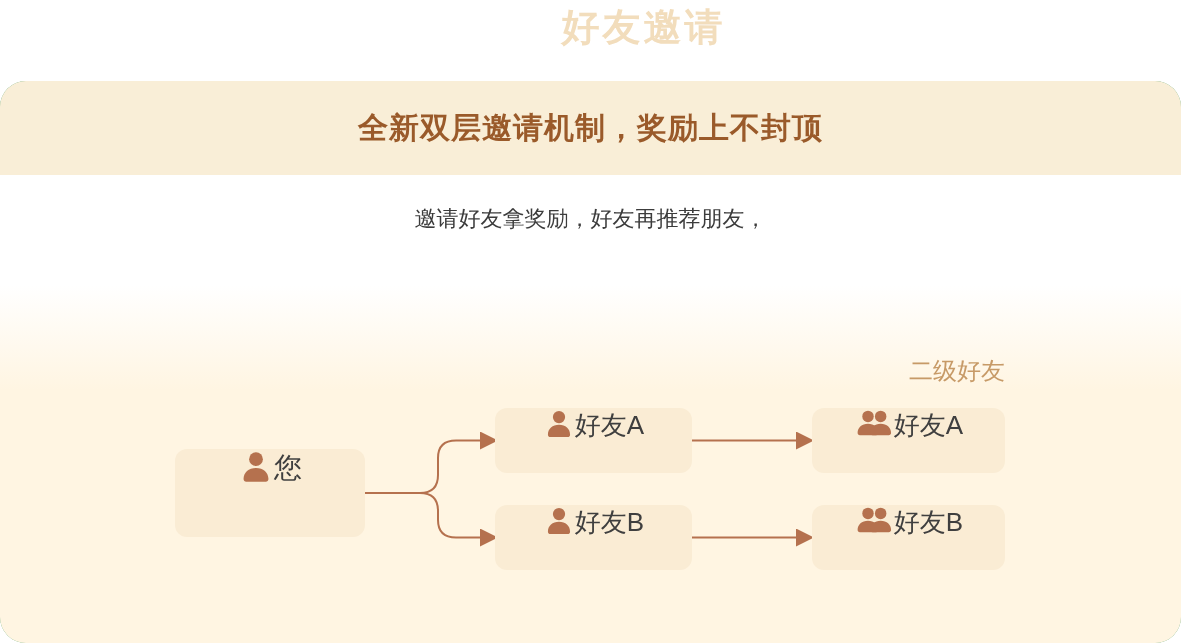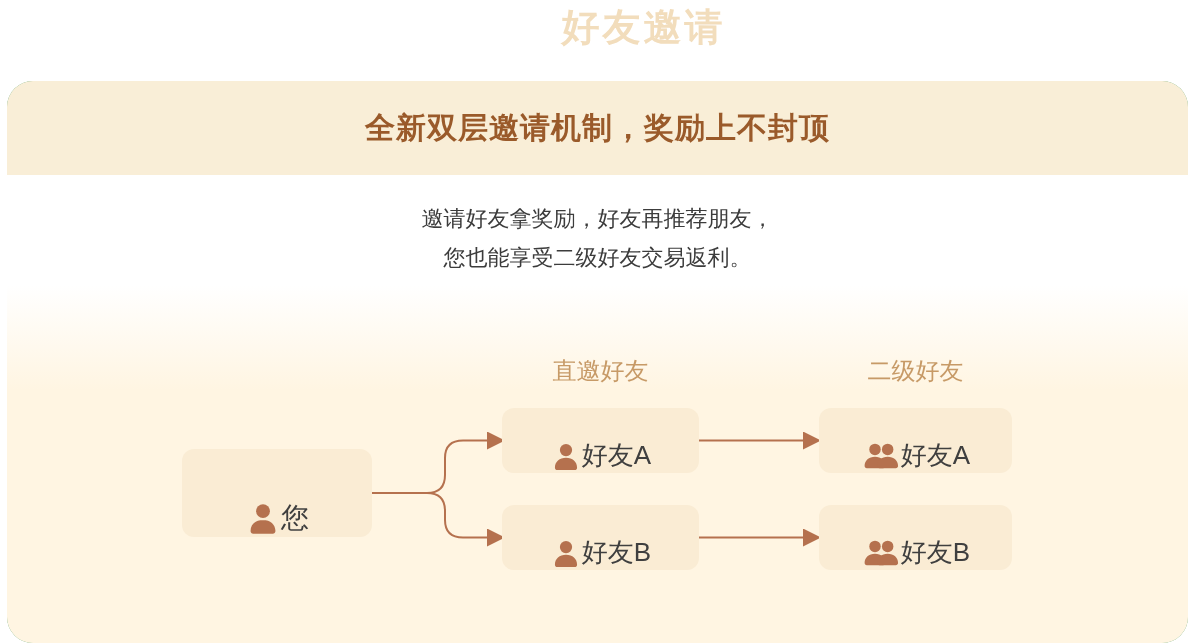--- a/index.html
+++ b/index.html
@@ -22,21 +22,21 @@
       font-weight: 700;
       letter-spacing: 3px;
       color: #f2ddbc;
       user-select: none;
       margin-left: 43px;
     }
 
     
     .card {
       position: absolute;
-      left: 7px;
+      left: 0;
       top: 81px;
       width: 1181px;
       height: 562px;
       border-radius: 26px;
       overflow: hidden;
       background: #15803d;
       box-shadow: 0 0 0 1px rgba(250, 238, 215, 0.6) inset;
     }
     .card-header {
       height: 94px;
@@ -70,28 +70,28 @@
 
     .col-label {
       position: absolute;
       top: 180px;
       font-size: 24px;
       font-weight: 500;
       color: #c79a67;
       text-align: center;
     }
     .col-label.direct { left: 495px; width: 197px; }
-    .col-label.secondary { left: 812px; width: 193px; }
+    .col-label.secondary { left: 812px; width: 193px; text-align: right; }
 
     .node {
       position: absolute;
       background: #faecd4;
       border-radius: 12px;
       display: flex;
-      align-items: flex-end;
+      align-items: flex-start;
       justify-content: center;
     }
     .node-label { font-size: 26px; color: #3f3f3f; }
     .node-root { left: 175px; top: 274px; width: 190px; height: 88px; }
     .node-root .node-label { font-size: 28px; }
     .node-mid-a   { left: 495px; top: 233px; width: 197px; height: 65px; }
     .node-mid-b   { left: 495px; top: 330px; width: 197px; height: 65px; }
     .node-right-a { left: 812px; top: 233px; width: 193px; height: 65px; }
     .node-right-b { left: 812px; top: 330px; width: 193px; height: 65px; }
 
@@ -115,38 +115,36 @@
 <div class="card">
 
   <div class="card-header">
     <div class="card-title">全新双层邀请机制，奖励上不封顶</div>
   </div>
 
   <div class="card-body">
 
     <div class="description">
       <div>邀请好友拿奖励，好友再推荐朋友，</div>
-      <div>您也能享受二级好友交易返利。</div>
     </div>
 
     <svg class="arrows" viewBox="0 0 1181 468" xmlns="http://www.w3.org/2000/svg">
       <defs>
         <marker id="arrowhead" markerWidth="9" markerHeight="9" refX="1" refY="4.5" orient="auto">
           <path d="M0,0 L9,4.5 L0,9 z" fill="#b5714e"></path>
         </marker>
       </defs>
       <g stroke="#b5714e" stroke-width="2" fill="none">
         <path d="M365 318 L420 318 Q438 318 438 300 L438 283 Q438 265.5 456 265.5 L482 265.5" marker-end="url(#arrowhead)"></path>
         <path d="M365 318 L420 318 Q438 318 438 336 L438 345 Q438 362.5 456 362.5 L482 362.5" marker-end="url(#arrowhead)"></path>
         <path d="M692 265.5 L798 265.5" marker-end="url(#arrowhead)"></path>
         <path d="M692 362.5 L798 362.5" marker-end="url(#arrowhead)"></path>
       </g>
     </svg>
 
-    <div class="col-label direct">直邀好友</div>
     <div class="col-label secondary">二级好友</div>
 
     <div class="node node-root">
       <span class="icon">
         <svg width="36" height="36" viewBox="0 0 24 24" fill="#b5714e">
           <circle cx="12" cy="6.8" r="4.6"></circle>
           <path d="M12 12.6c-4.9 0-8.3 3-8.3 7.4 0 1 .8 1.8 1.8 1.8h13c1 0 1.8-.8 1.8-1.8 0-4.4-3.4-7.4-8.3-7.4z"></path>
         </svg>
       </span>
       <span class="node-label">您</span>

